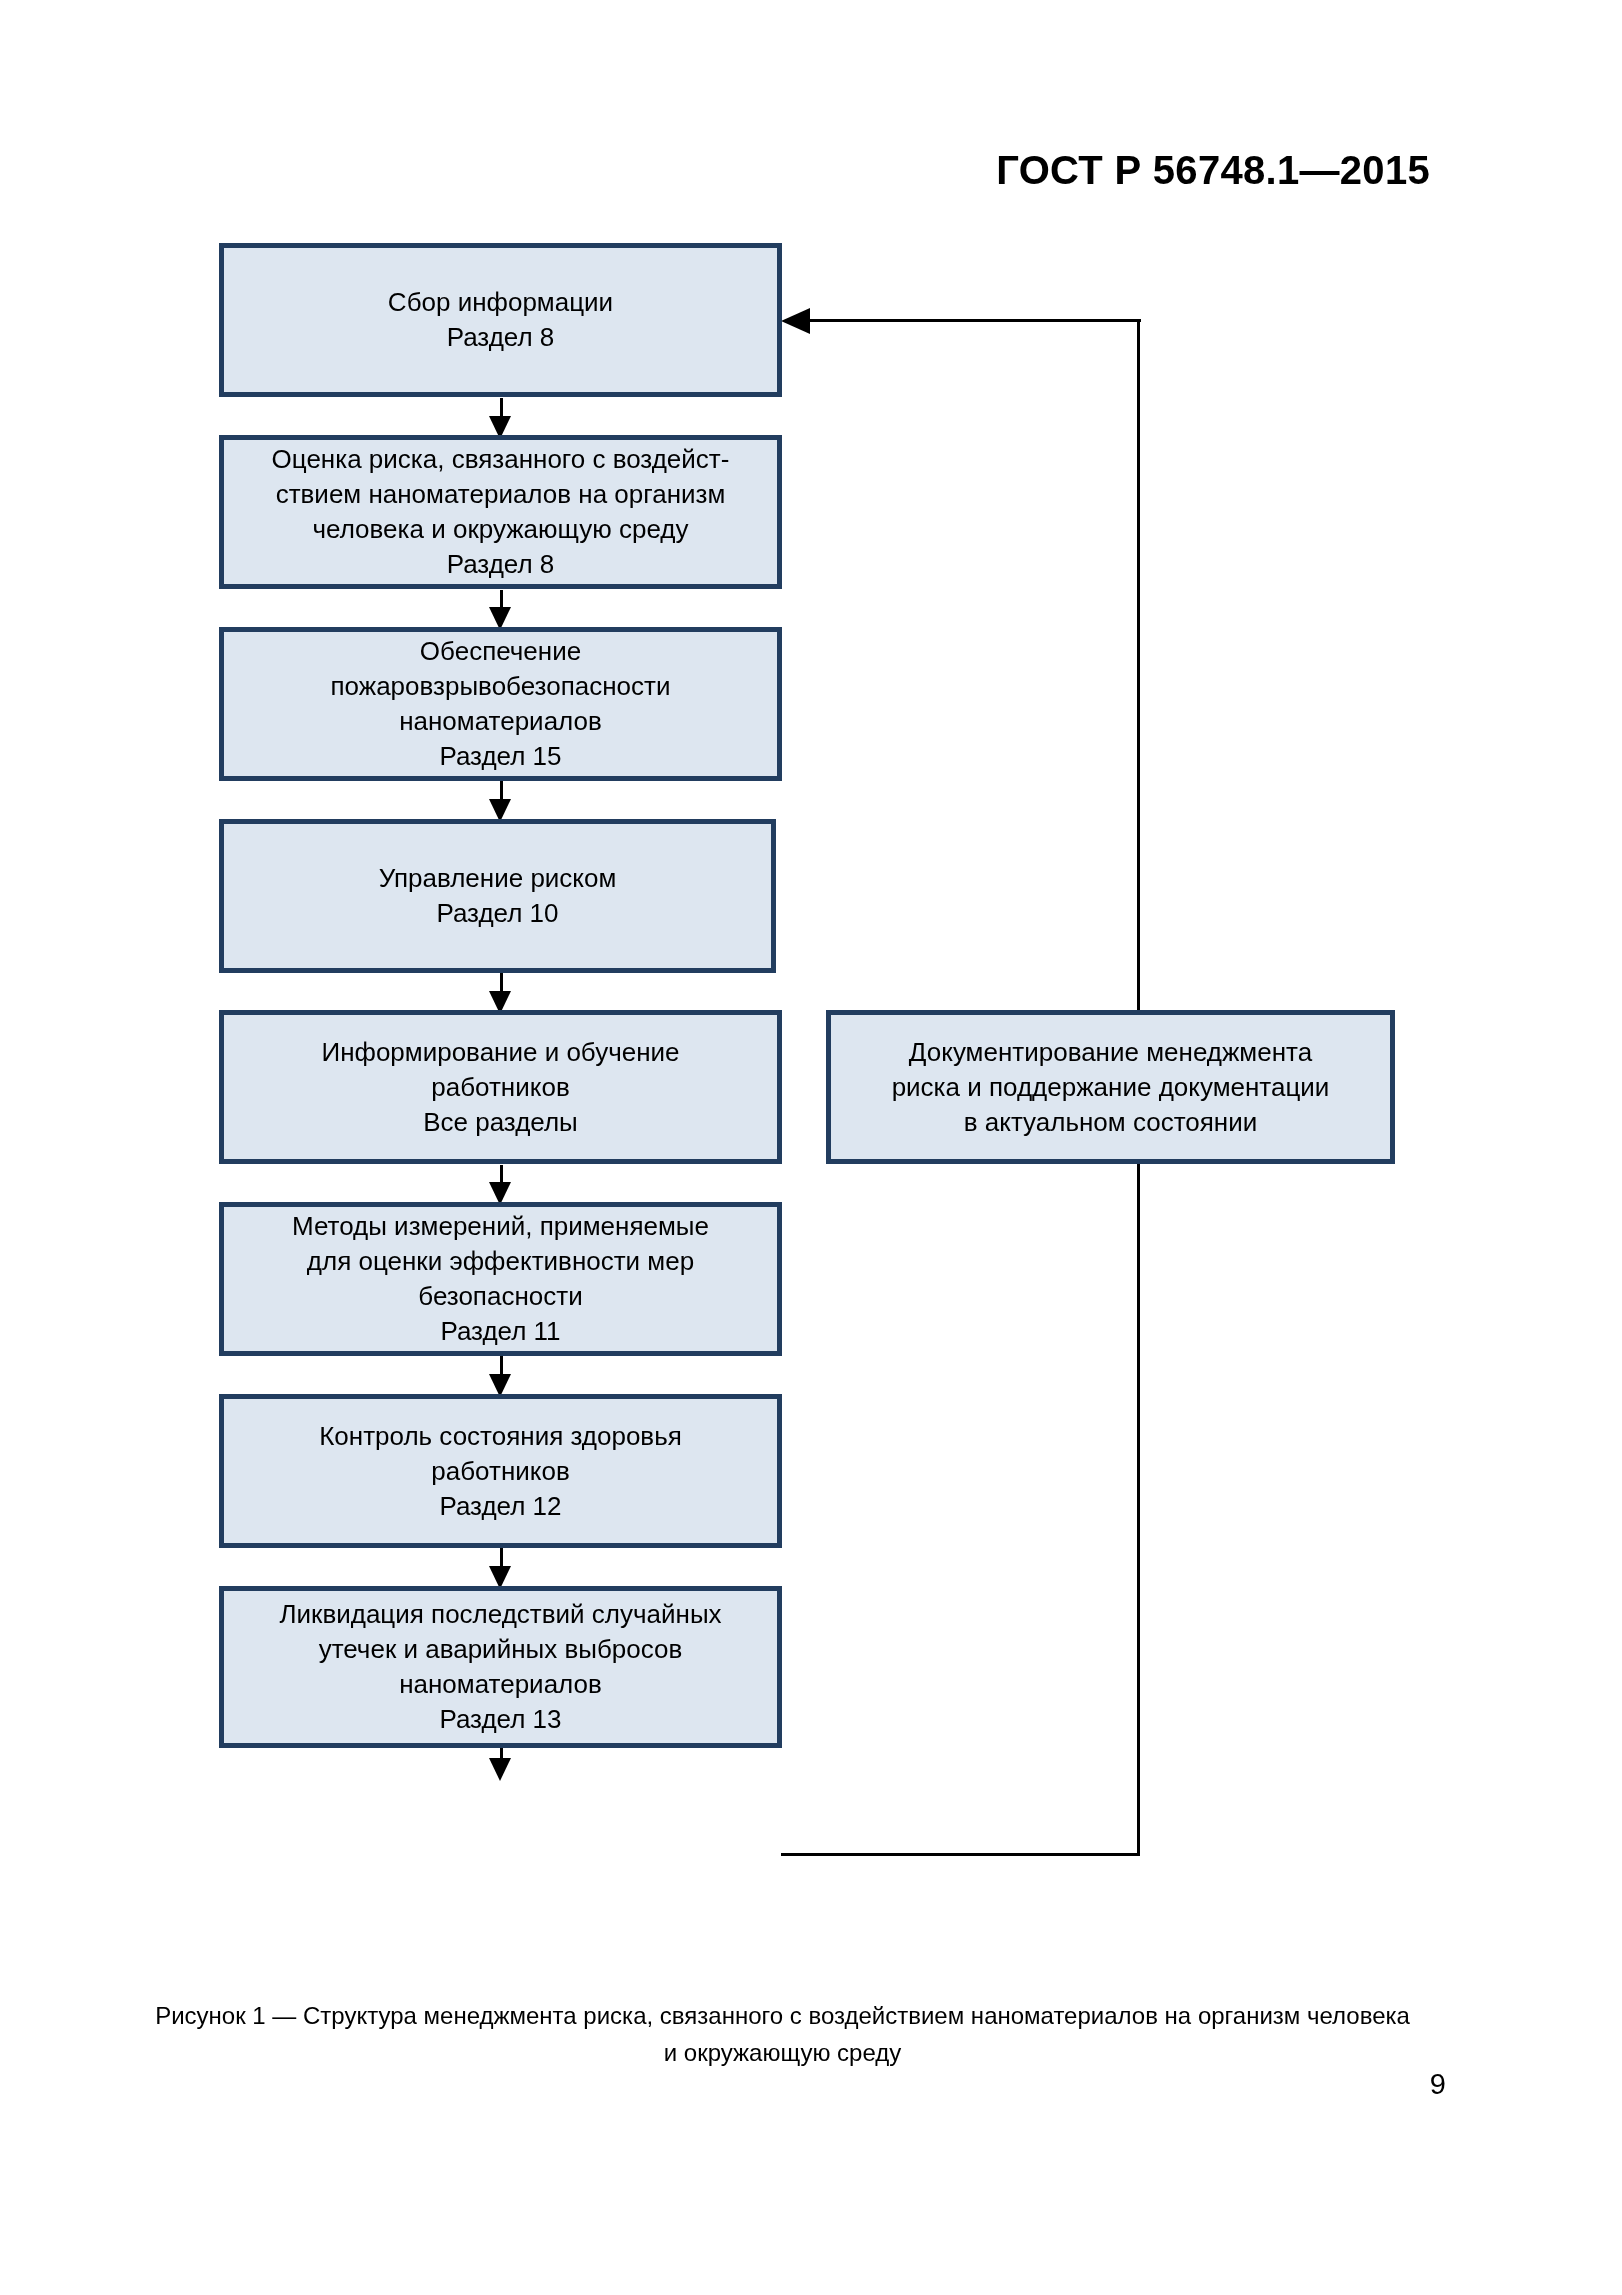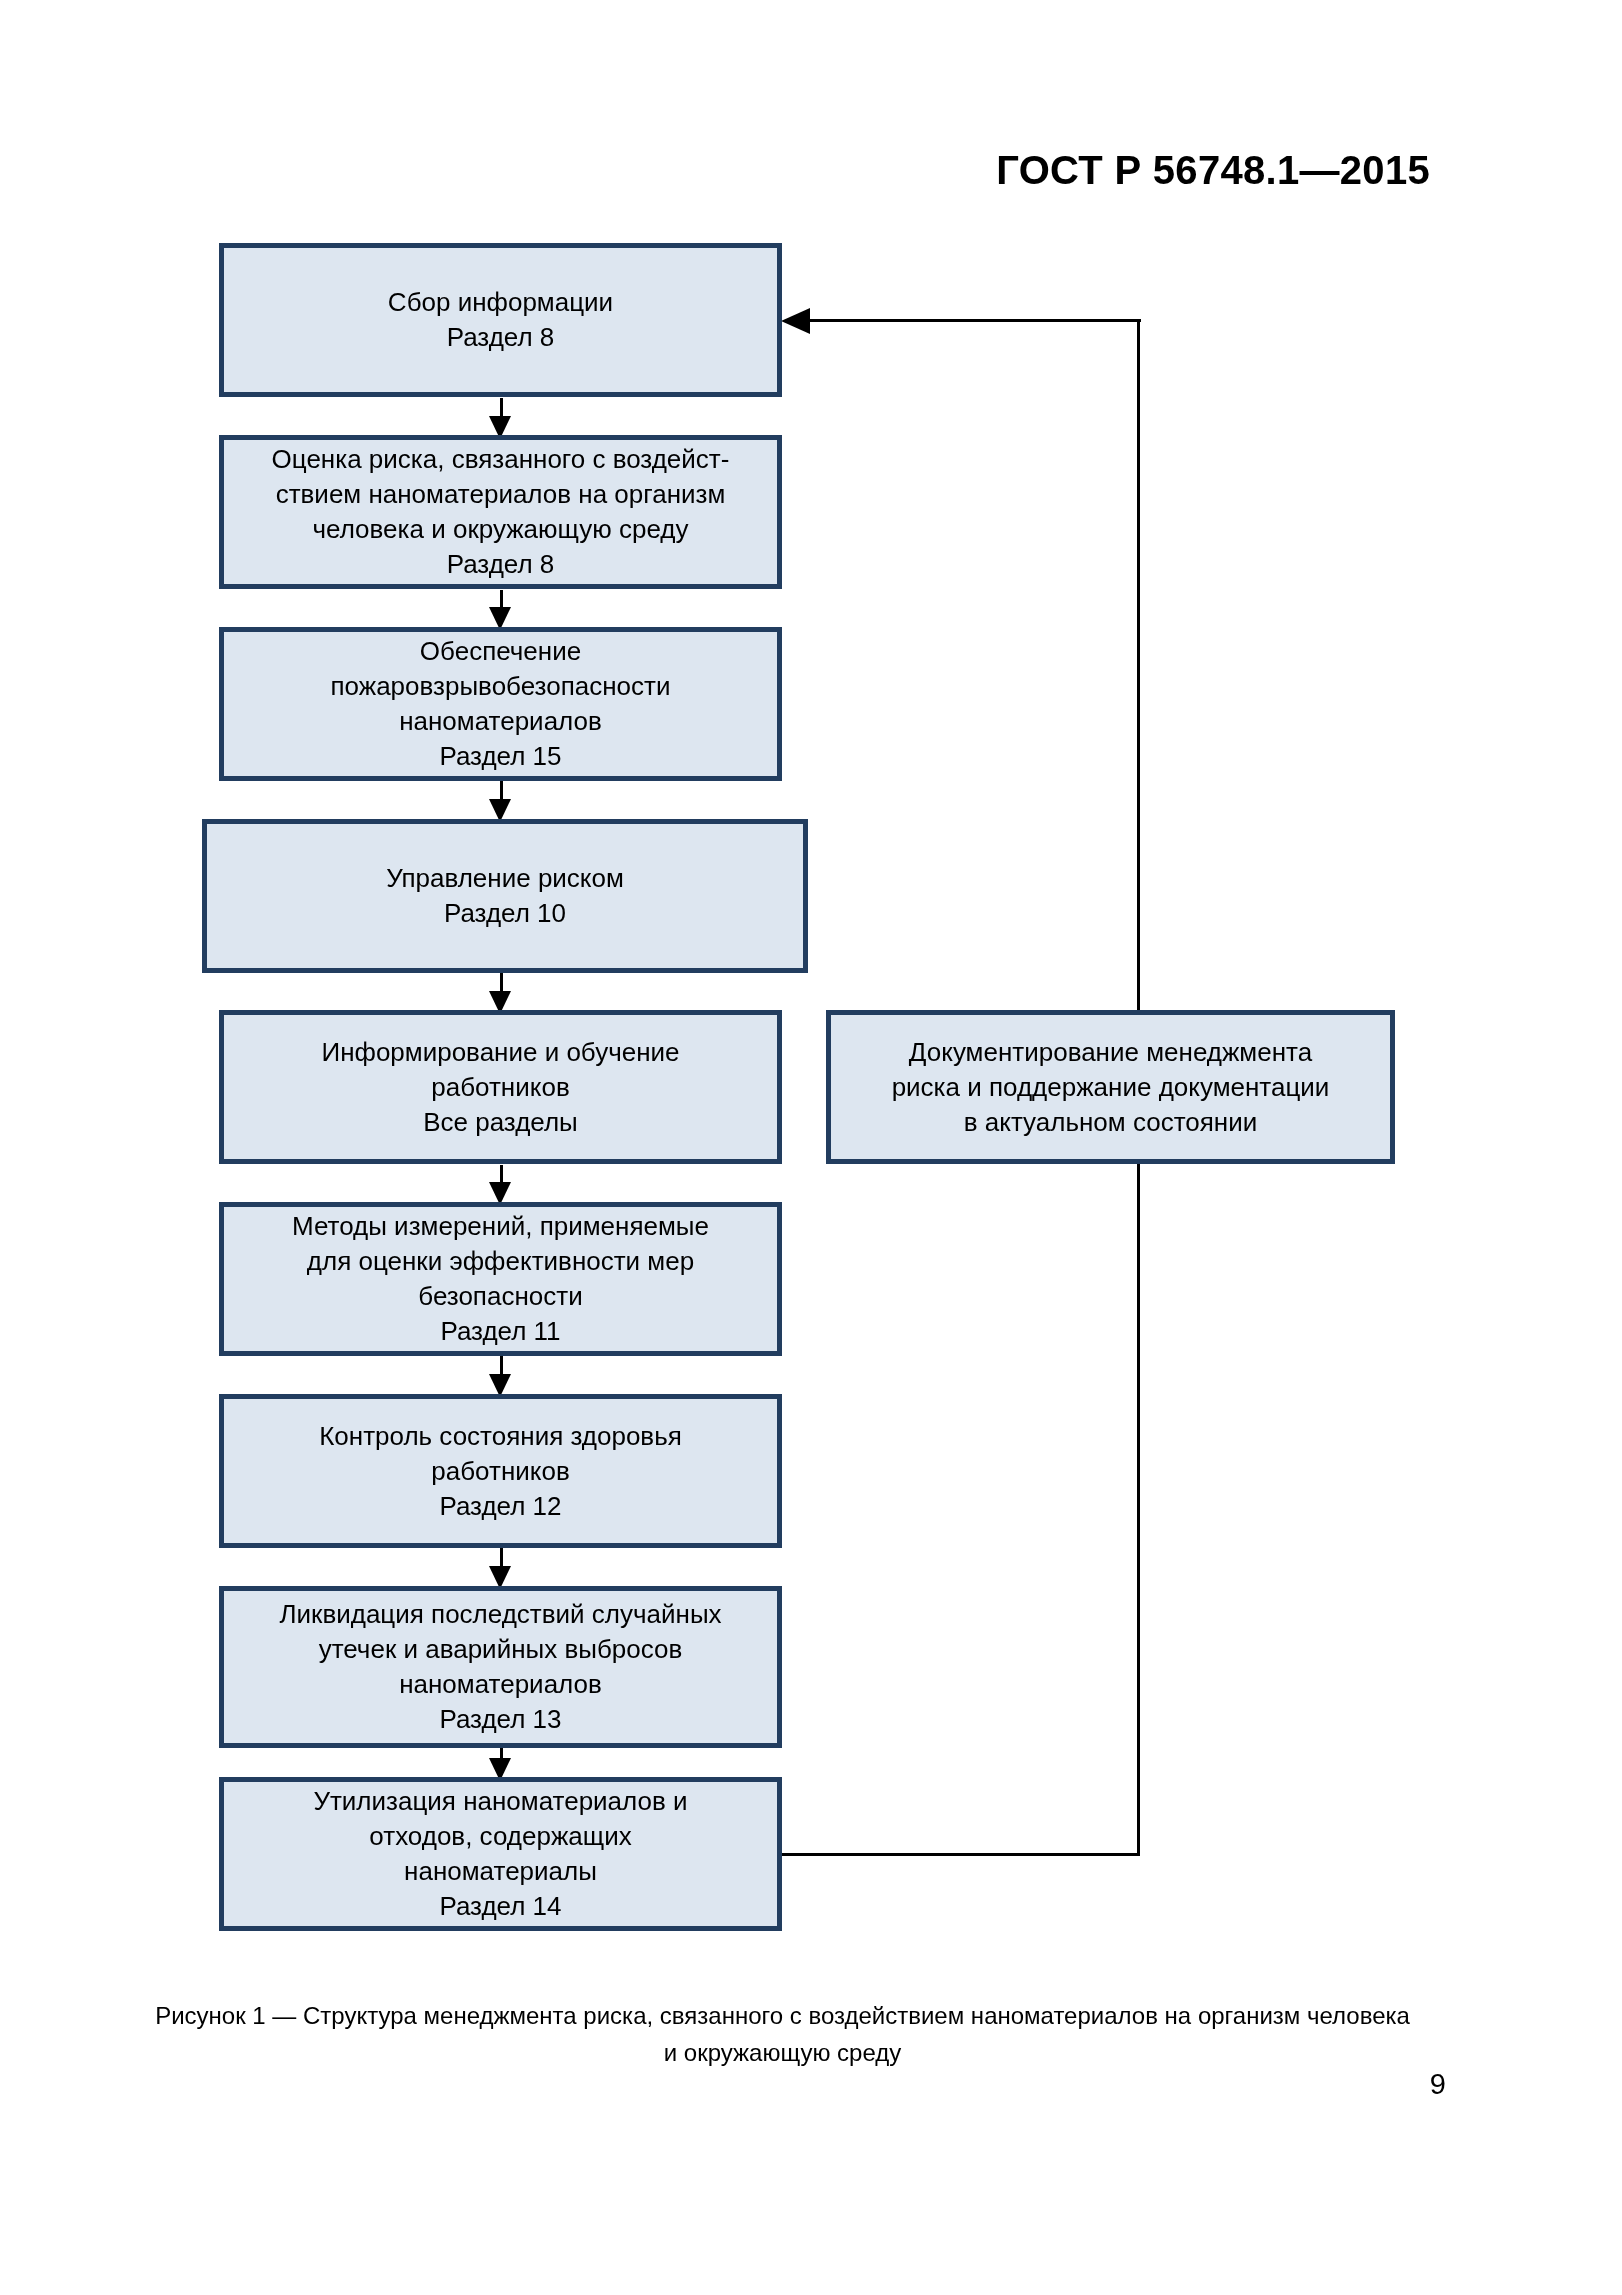--- a/index.html
+++ b/index.html
@@ -68,40 +68,36 @@
   <div class="fbox" style="left:219px;top:243px;width:563px;height:154px">Сбор информации
 Раздел 8</div>
   <div class="fbox" style="left:219px;top:435px;width:563px;height:154px">Оценка риска, связанного с воздейст-
 ствием наноматериалов на организм
 человека и окружающую среду
 Раздел 8</div>
   <div class="fbox" style="left:219px;top:627px;width:563px;height:154px">Обеспечение
 пожаровзрывобезопасности
 наноматериалов
 Раздел 15</div>
-  <div class="fbox" style="left:202px;top:819px;width:606px;height:154px">Управление риском
+  <div class="fbox" style="left:219px;top:819px;width:557px;height:154px">Управление риском
 Раздел 10</div>
   <div class="fbox" style="left:219px;top:1010px;width:563px;height:154px">Информирование и обучение
 работников
 Все разделы</div>
   <div class="fbox" style="left:219px;top:1202px;width:563px;height:154px">Методы измерений, применяемые
 для оценки эффективности мер
 безопасности
 Раздел 11</div>
   <div class="fbox" style="left:219px;top:1394px;width:563px;height:154px">Контроль состояния здоровья
 работников
 Раздел 12</div>
   <div class="fbox" style="left:219px;top:1586px;width:563px;height:162px">Ликвидация последствий случайных
 утечек и аварийных выбросов
 наноматериалов
 Раздел 13</div>
-  <div class="fbox" style="left:219px;top:1777px;width:563px;height:154px">Утилизация наноматериалов и
-отходов, содержащих
-наноматериалы
-Раздел 14</div>
 
   <div class="fbox" style="left:826px;top:1010px;width:569px;height:154px">Документирование менеджмента
 риска и поддержание документации
 в актуальном состоянии</div>
 
   <div class="shaft" style="left:500px;top:398px;width:2.6px;height:19px"></div>
   <div class="head-down" style="left:489px;top:416px"></div>
   <div class="shaft" style="left:500px;top:590px;width:2.6px;height:19px"></div>
   <div class="head-down" style="left:489px;top:607px"></div>
   <div class="shaft" style="left:500px;top:781px;width:2.6px;height:19px"></div>

